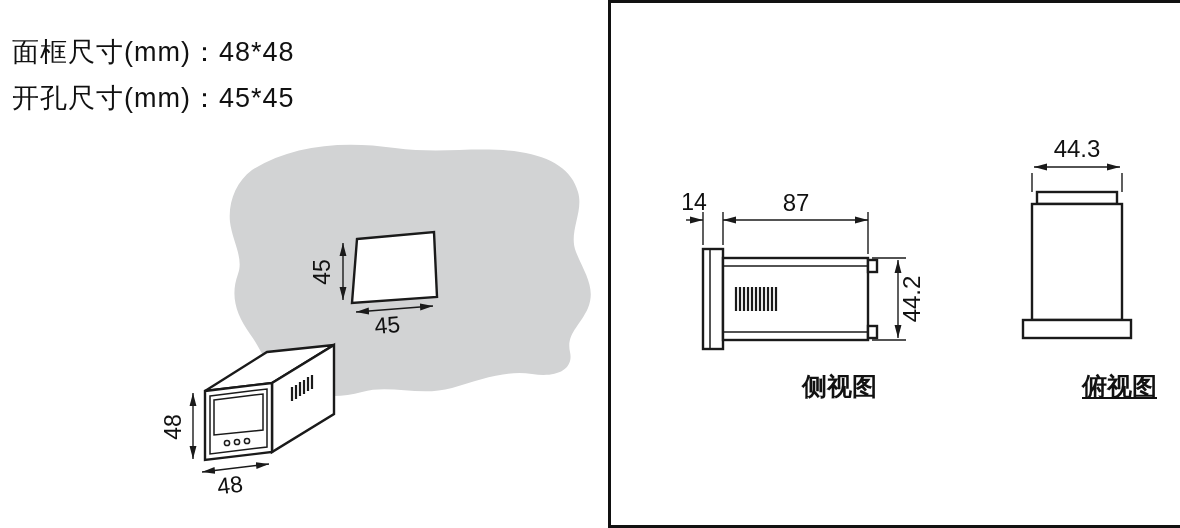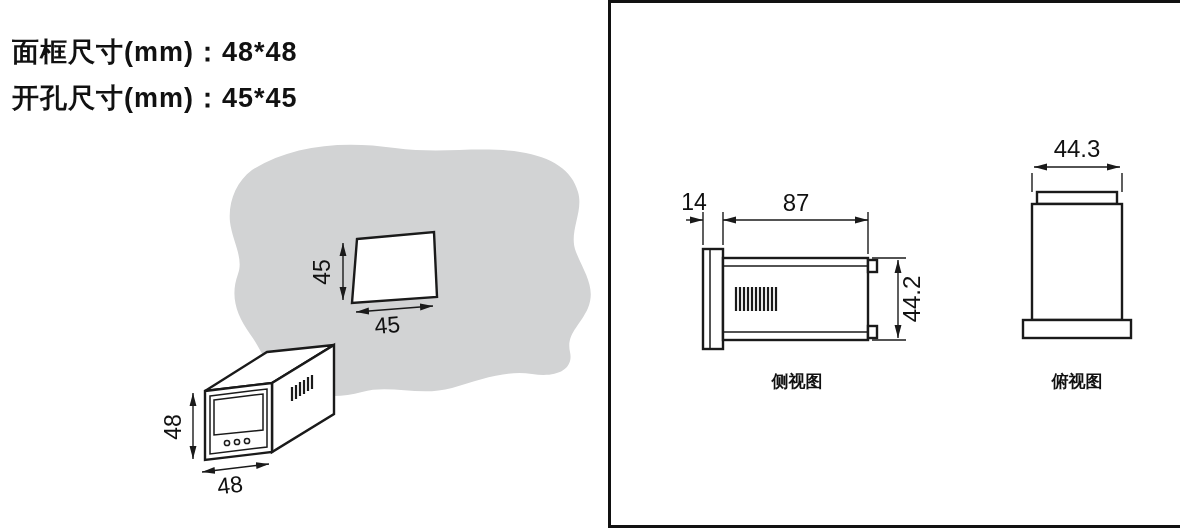--- a/index.html
+++ b/index.html
@@ -1,20 +1,20 @@
 <!DOCTYPE html>
 <html><head>
 <meta charset="utf-8">
 <style>
   html,body{margin:0;padding:0;background:#fff;}
   body{width:1180px;height:528px;position:relative;overflow:hidden;
        font-family:"Liberation Sans","DejaVu Sans",sans-serif;color:#111;}
   .abs{position:absolute;}
-  .spec-line{font-size:27px;font-weight:700;letter-spacing:1px;white-space:nowrap;}
-  .view-label{font-size:17px;font-weight:700;text-align:center;width:160px;}
+  .spec-line{font-size:27px;font-weight:400;letter-spacing:1px;white-space:nowrap;}
+  .view-label{font-size:25px;font-weight:700;text-align:right;width:160px;}
   .divider{background:#111;}
   svg text{fill:#111;font-family:"Liberation Sans","DejaVu Sans",sans-serif;}
   .dimtxt{font-size:23px;}
   .dimtxt-lg{font-size:24px;}
   .ln{stroke:#1a1a1a;stroke-width:2.4;fill:none;}
   .ln-thin{stroke:#1a1a1a;stroke-width:1.5;fill:none;}
   .dim{stroke:#1a1a1a;stroke-width:1.4;fill:none;}
   .fillw{fill:#ffffff;}
   .vent{stroke:#1a1a1a;stroke-width:2.2;fill:none;}
 </style>
@@ -128,13 +128,13 @@
     <line class="dim" x1="1034" y1="167" x2="1120" y2="167" marker-start="url(#arr)" marker-end="url(#arr)"></line>
     <text class="dimtxt-lg" x="1077" y="157" text-anchor="middle">44.3</text>
 
     <rect class="ln fillw" x="1037" y="192" width="80" height="12"></rect>
     <rect class="ln fillw" x="1032" y="204" width="90" height="116"></rect>
     <rect class="ln fillw" x="1023" y="320" width="108" height="18"></rect>
   </g>
 </svg>
 
 <div class="abs view-label" style="left:717px;top:370px;">侧视图</div>
-<div class="abs view-label" style="left:997px;top:370px;">俯视图</div>
+<div class="abs view-label" style="left:997px;top:370px;text-decoration:underline;">俯视图</div>
 
 </body></html>

